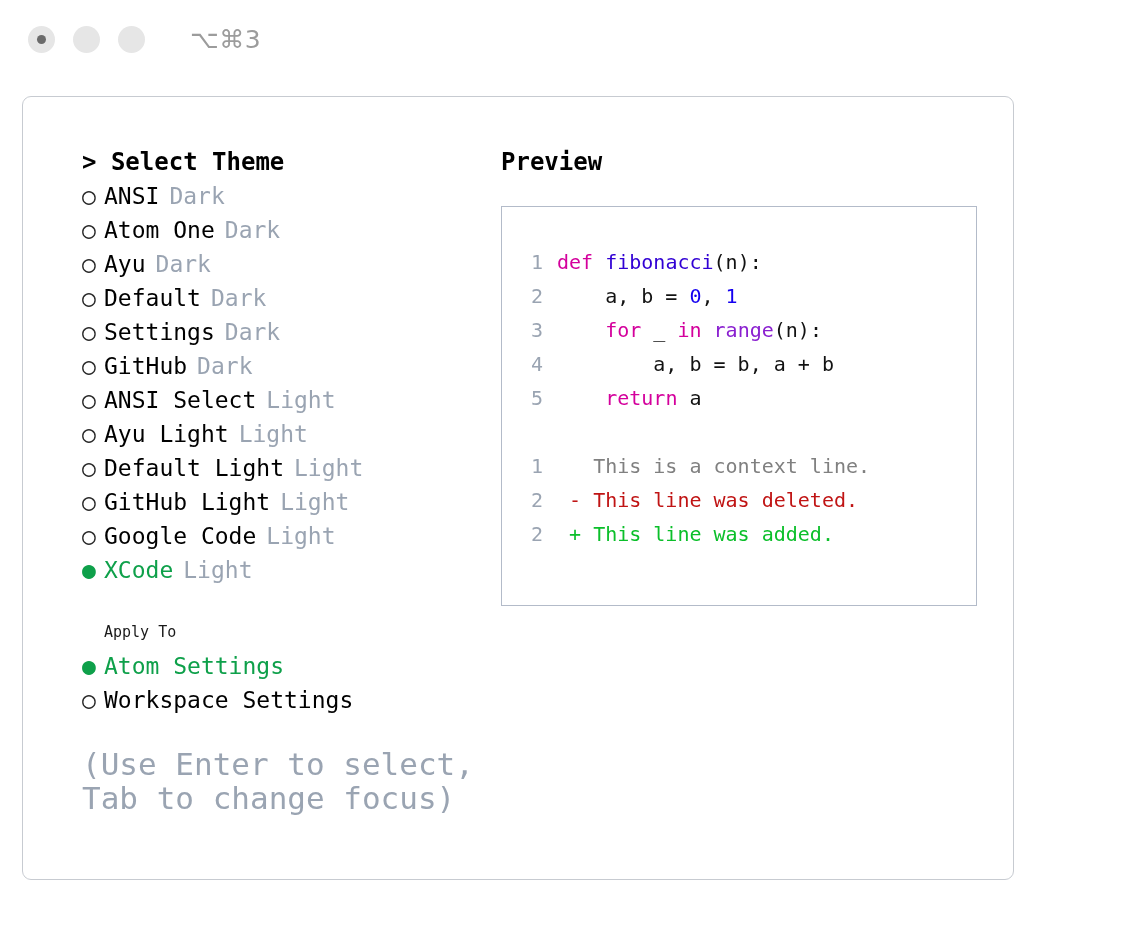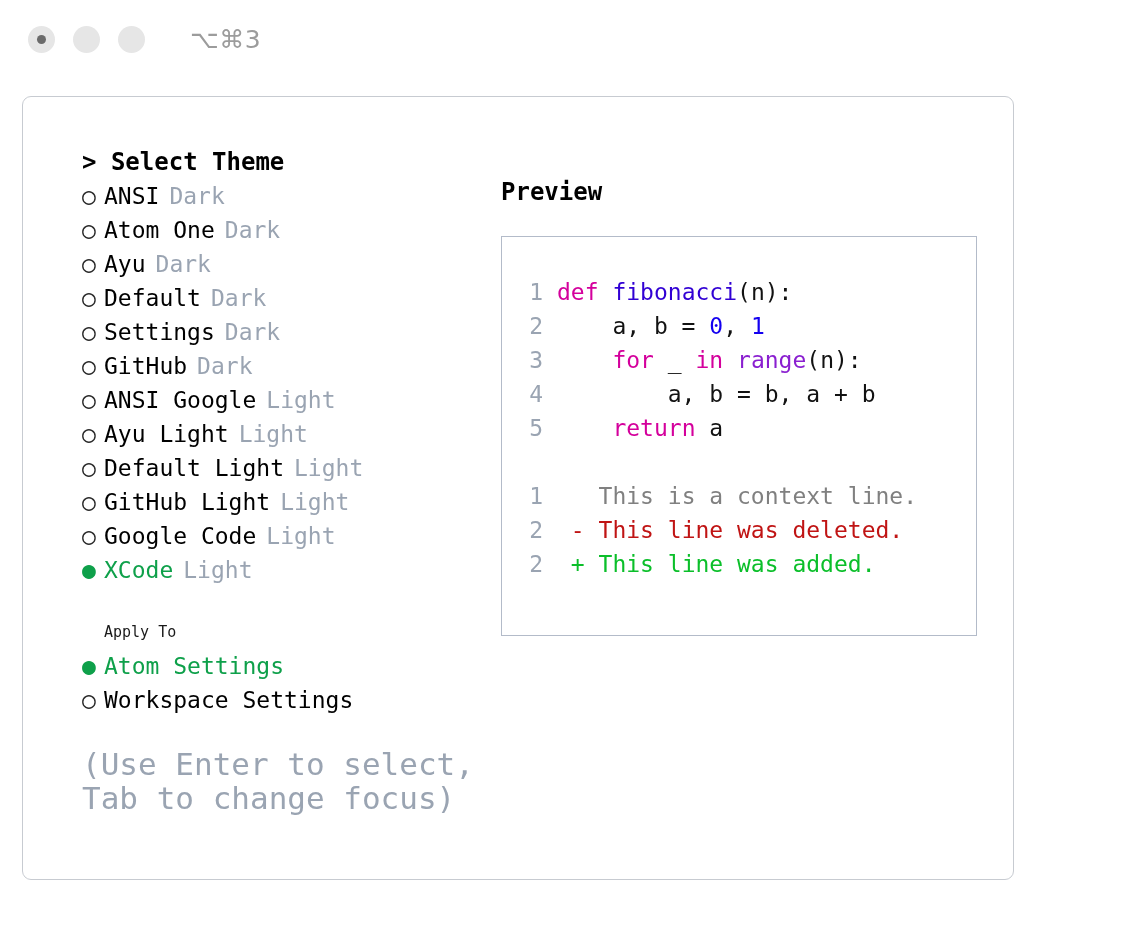--- a/index.html
+++ b/index.html
@@ -145,21 +145,20 @@
     width: 410px;
     white-space: pre-wrap;
   }
 
   
   .right-col {
     position: absolute;
     left: 478px;
     top: 48px;
     width: 490px;
-    margin-top: 30px;
   }
   .preview-title {
     font-size: 24px;
     font-weight: bold;
     color: #000000;
     line-height: 34px;
     white-space: pre;
   }
   .preview-box {
     margin-top: 27px;
@@ -167,21 +166,21 @@
     height: 400px;
     border: 1.5px solid #b3bbc9;
     box-sizing: border-box;
     background: #ffffff;
     position: relative;
   }
   .code {
     position: absolute;
     left: 13px;
     top: 38px;
-    font-size: 23px;
+    font-size: 20px;
     line-height: 34px;
     white-space: pre;
   }
   .code-line { display: block; white-space: pre; }
   .ln {
     display: inline-block;
     width: 28px;
     text-align: right;
     color: #9aa4b2;
     margin-right: 14px;
@@ -217,21 +216,21 @@
 
       <div class="left-col">
         <div class="heading">&gt; Select Theme</div>
         <div id="theme-list">
             <div class="opt-row"><span class="bullet">○</span><span class="opt-label">ANSI</span><span class="opt-kind">Dark</span></div>
             <div class="opt-row"><span class="bullet">○</span><span class="opt-label">Atom One</span><span class="opt-kind">Dark</span></div>
             <div class="opt-row"><span class="bullet">○</span><span class="opt-label">Ayu</span><span class="opt-kind">Dark</span></div>
             <div class="opt-row"><span class="bullet">○</span><span class="opt-label">Default</span><span class="opt-kind">Dark</span></div>
             <div class="opt-row"><span class="bullet">○</span><span class="opt-label">Settings</span><span class="opt-kind">Dark</span></div>
             <div class="opt-row"><span class="bullet">○</span><span class="opt-label">GitHub</span><span class="opt-kind">Dark</span></div>
-            <div class="opt-row"><span class="bullet">○</span><span class="opt-label">ANSI Google</span><span class="opt-kind">Light</span></div>
+            <div class="opt-row"><span class="bullet">○</span><span class="opt-label">ANSI Select</span><span class="opt-kind">Light</span></div>
             <div class="opt-row"><span class="bullet">○</span><span class="opt-label">Ayu Light</span><span class="opt-kind">Light</span></div>
             <div class="opt-row"><span class="bullet">○</span><span class="opt-label">Default Light</span><span class="opt-kind">Light</span></div>
             <div class="opt-row"><span class="bullet">○</span><span class="opt-label">GitHub Light</span><span class="opt-kind">Light</span></div>
             <div class="opt-row"><span class="bullet">○</span><span class="opt-label">Google Code</span><span class="opt-kind">Light</span></div>
             <div class="opt-row selected"><span class="bullet sel">●</span><span class="opt-label">XCode</span><span class="opt-kind">Light</span></div>
           </div>
 
         <div class="section-gap"></div>
 
         <div class="subheading">Apply To</div>

